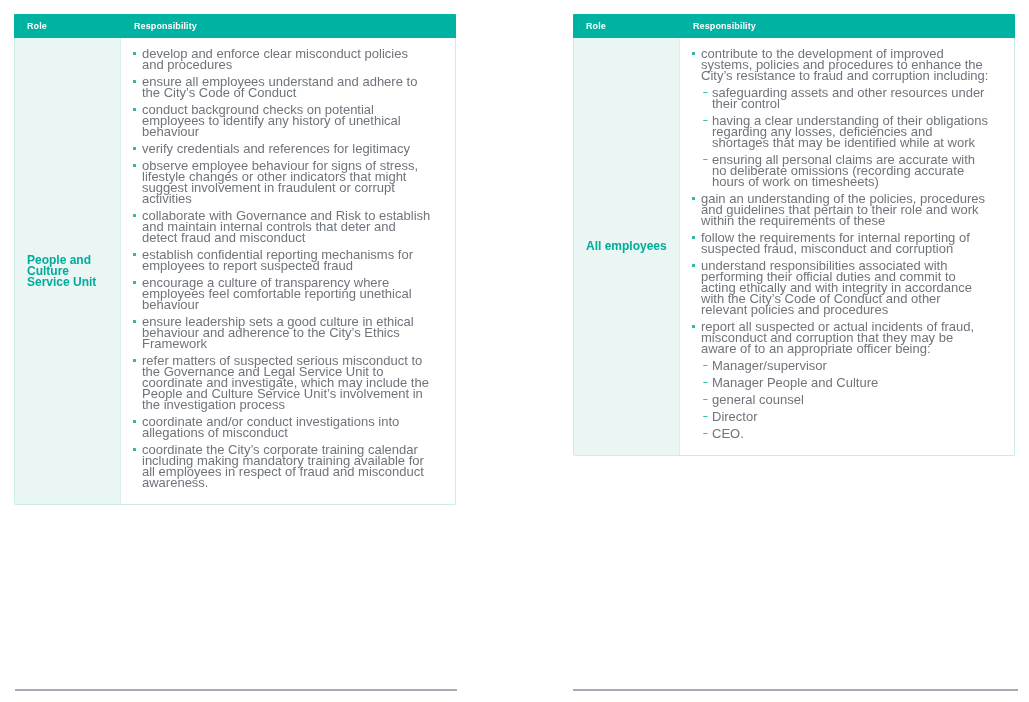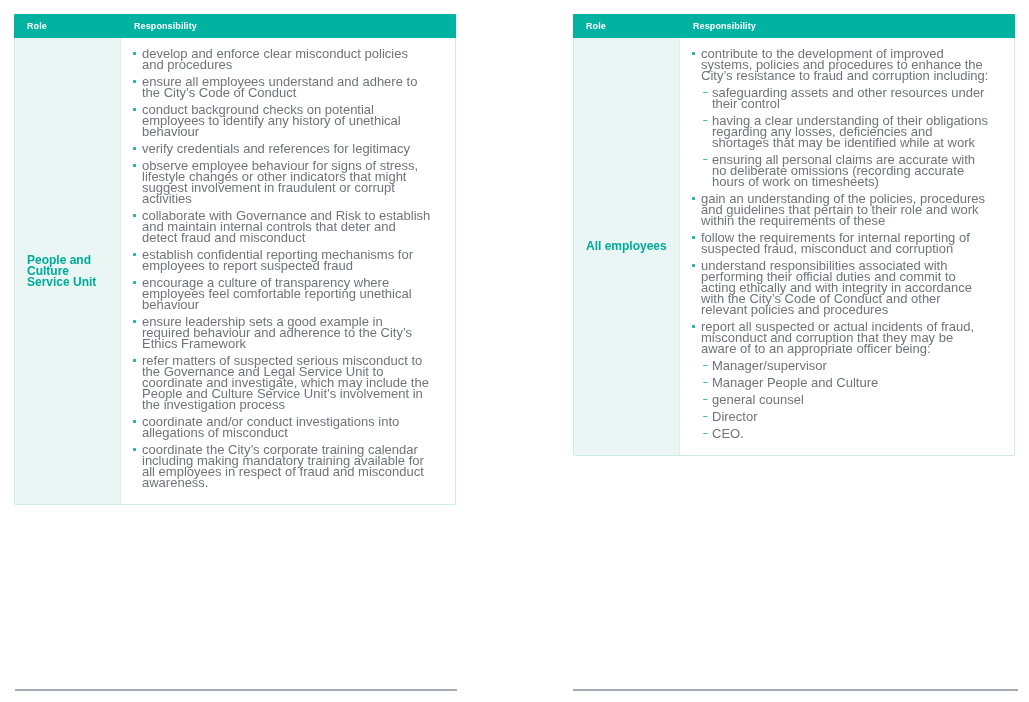--- a/index.html
+++ b/index.html
@@ -148,21 +148,21 @@
               </li>
               <li class="item">
                 <span class="bullet"></span>
                 <div class="icontent">
                   <span class="itext">encourage a culture of transparency where employees feel comfortable reporting unethical behaviour</span>
                 </div>
               </li>
               <li class="item">
                 <span class="bullet"></span>
                 <div class="icontent">
-                  <span class="itext">ensure leadership sets a good example in required behaviour and adherence to the City’s Ethics Framework</span>
+                  <span class="itext">ensure leadership sets a good culture in ethical behaviour and adherence to the City’s Ethics Framework</span>
                 </div>
               </li>
               <li class="item">
                 <span class="bullet"></span>
                 <div class="icontent">
                   <span class="itext">refer matters of suspected serious misconduct to the Governance and Legal Service Unit to coordinate and investigate, which may include the People and Culture Service Unit’s involvement in the investigation process</span>
                 </div>
               </li>
               <li class="item">
                 <span class="bullet"></span>

